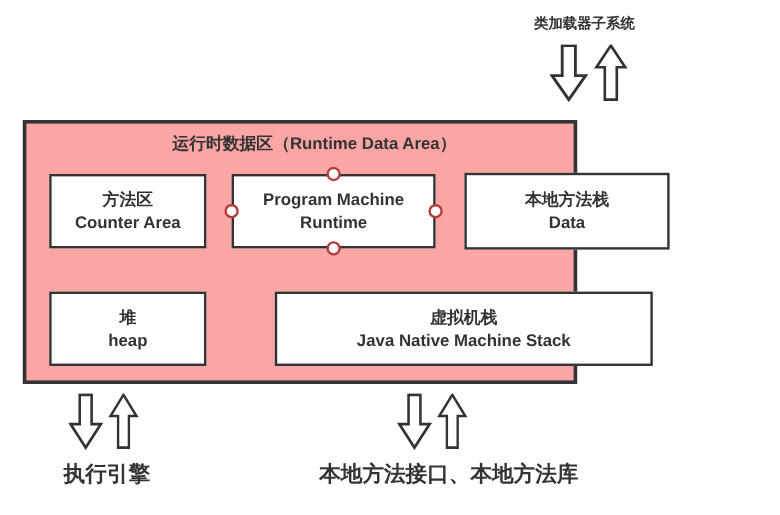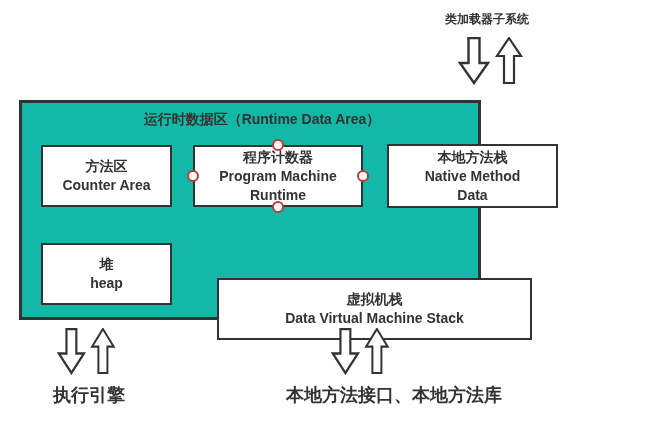--- a/index.html
+++ b/index.html
@@ -18,55 +18,55 @@
 
   
   .arrows-top{left:458px;top:37px;width:70px;height:48px;}
   .arrows-bl{left:57px;top:328px;width:63px;height:47px;}
   .arrows-bm{left:331px;top:328px;width:63px;height:47px;}
   .arrow-svg{width:100%;height:100%;display:block;}
 
   
   .main-box{
     left:19px;top:100px;width:462px;height:220px;
-    border:3px solid #333333;box-sizing:border-box;background:#14b8a6;
+    border:3px solid #333333;box-sizing:border-box;background:#fca5a5;
   }
   .rda-title{
     position:absolute;left:0;right:0;top:8px;text-align:center;
     font-size:14px;font-weight:bold;transform:translateX(12px);white-space:nowrap;
   }
 
   
   .node{
     position:absolute;border:2px solid #333333;background:#ffffff;
     box-sizing:border-box;display:flex;flex-direction:column;
     align-items:center;justify-content:center;
     font-size:14px;font-weight:bold;line-height:19px;text-align:center;
     white-space:nowrap;
   }
   .box-method-area{left:19px;top:42px;width:131px;height:62px;text-align:right;}
   .box-pc-register{left:171px;top:42px;width:170px;height:62px;}
   .box-native-stack{left:365px;top:41px;width:171px;height:64px;}
   .box-heap{left:19px;top:140px;width:131px;height:62px;}
-  .box-jvm-stack{left:195px;top:140px;width:315px;height:62px;margin-top:35px;}
+  .box-jvm-stack{left:207px;top:140px;width:315px;height:62px;}
 
   
   .anchor{
     position:absolute;width:8px;height:8px;border-radius:50%;
     background:#ffffff;border:2px solid #b43c3c;
     transform:translate(-50%,-50%);box-sizing:content-box;
   }
   .anchor-top{left:50%;top:-2px;}
   .anchor-bottom{left:50%;top:60px;}
   .anchor-left{left:-2px;top:29px;}
   .anchor-right{left:168px;top:29px;}
 
   
   .bottom-left-label{left:53px;top:383px;font-size:18px;font-weight:bold;white-space:nowrap;}
-  .bottom-mid-label{left:266px;top:383px;font-size:18px;font-weight:bold;white-space:nowrap;margin-left:20px;}
+  .bottom-mid-label{left:266px;top:383px;font-size:18px;font-weight:bold;white-space:nowrap;}
 </style>
 </head>
 <body>
 
 <div class="abs top-label">类加载器子系统</div>
 
 <div class="abs arrows-top">
   <svg class="arrow-svg" viewBox="0 0 70 48" preserveAspectRatio="none">
     <path d="M10.5,1 H21.5 V26 H30 L16,46 L2,26 H10.5 Z" fill="#ffffff" stroke="#333333" stroke-width="2.4"></path>
     <path d="M51,1 L63,19 H56 V46 H46 V19 H39 Z" fill="#ffffff" stroke="#333333" stroke-width="2.2"></path>
@@ -75,43 +75,41 @@
 
 <div class="abs main-box">
   <div class="rda-title">运行时数据区（Runtime Data Area）</div>
 
   <div class="node box-method-area">
     <div>方法区</div>
     <div>Counter Area</div>
   </div>
 
   <div class="node box-pc-register">
-    <div>程序计数器</div>
     <div>Program Machine</div>
     <div>Runtime</div>
     <div class="anchor anchor-top"></div>
     <div class="anchor anchor-bottom"></div>
     <div class="anchor anchor-left"></div>
     <div class="anchor anchor-right"></div>
   </div>
 
   <div class="node box-native-stack">
     <div>本地方法栈</div>
-    <div>Native Method</div>
     <div>Data</div>
   </div>
 
   <div class="node box-heap">
     <div>堆</div>
     <div>heap</div>
   </div>
 
   <div class="node box-jvm-stack">
     <div>虚拟机栈</div>
-    <div>Data Virtual Machine Stack</div>
+    <div>Java Native Machine Stack</div>
   </div>
 </div>
 
 <div class="abs arrows-bl">
   <svg class="arrow-svg" viewBox="0 0 70 48" preserveAspectRatio="none">
     <path d="M10.5,1 H21.5 V26 H30 L16,46 L2,26 H10.5 Z" fill="#ffffff" stroke="#333333" stroke-width="2.4"></path>
     <path d="M51,1 L63,19 H56 V46 H46 V19 H39 Z" fill="#ffffff" stroke="#333333" stroke-width="2.2"></path>
   </svg>
 </div>
 <div class="abs bottom-left-label">执行引擎</div>

